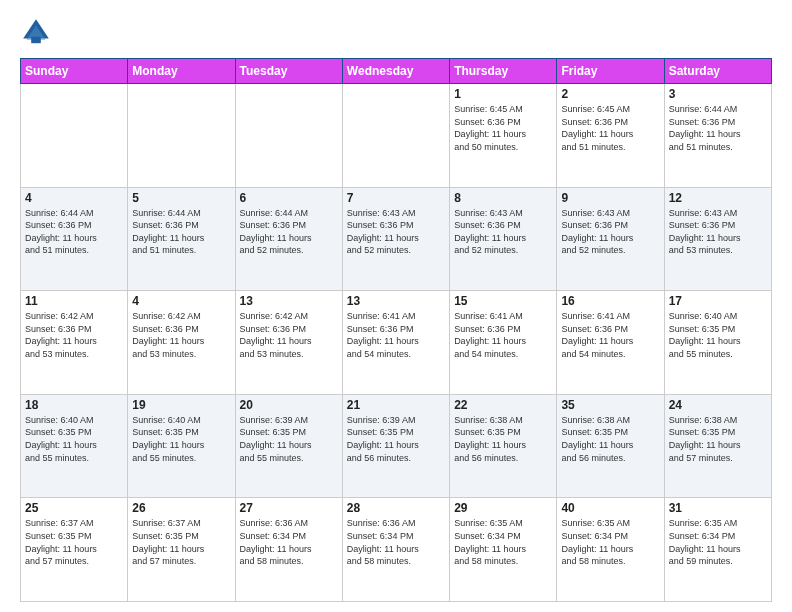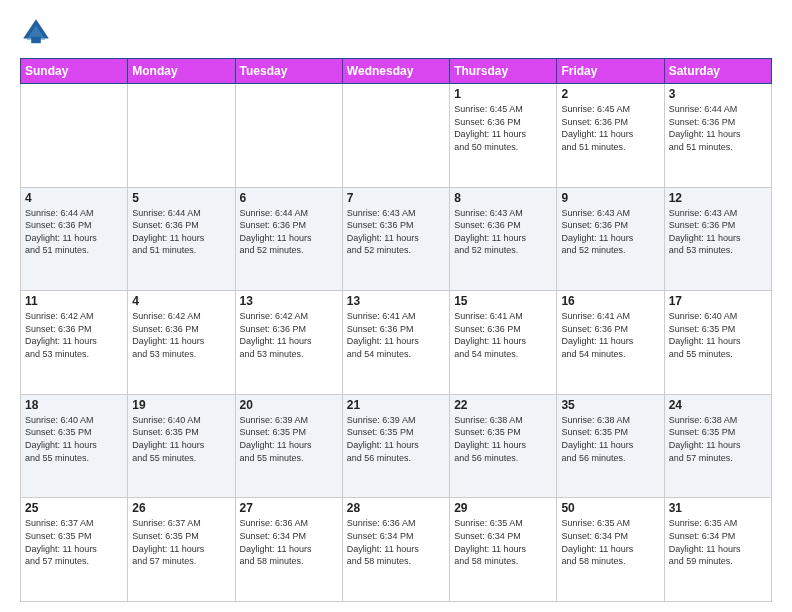--- a/index.html
+++ b/index.html
@@ -356,21 +356,21 @@
 and 58 minutes.</div>
           </td>
           <td>
             <span class="day-num">29</span>
             <div class="day-info" style="white-space: pre-line;">Sunrise: 6:35 AM
 Sunset: 6:34 PM
 Daylight: 11 hours
 and 58 minutes.</div>
           </td>
           <td>
-            <span class="day-num">50</span>
+            <span class="day-num">40</span>
             <div class="day-info" style="white-space: pre-line;">Sunrise: 6:35 AM
 Sunset: 6:34 PM
 Daylight: 11 hours
 and 58 minutes.</div>
           </td>
           <td>
             <span class="day-num">31</span>
             <div class="day-info" style="white-space: pre-line;">Sunrise: 6:35 AM
 Sunset: 6:34 PM
 Daylight: 11 hours

